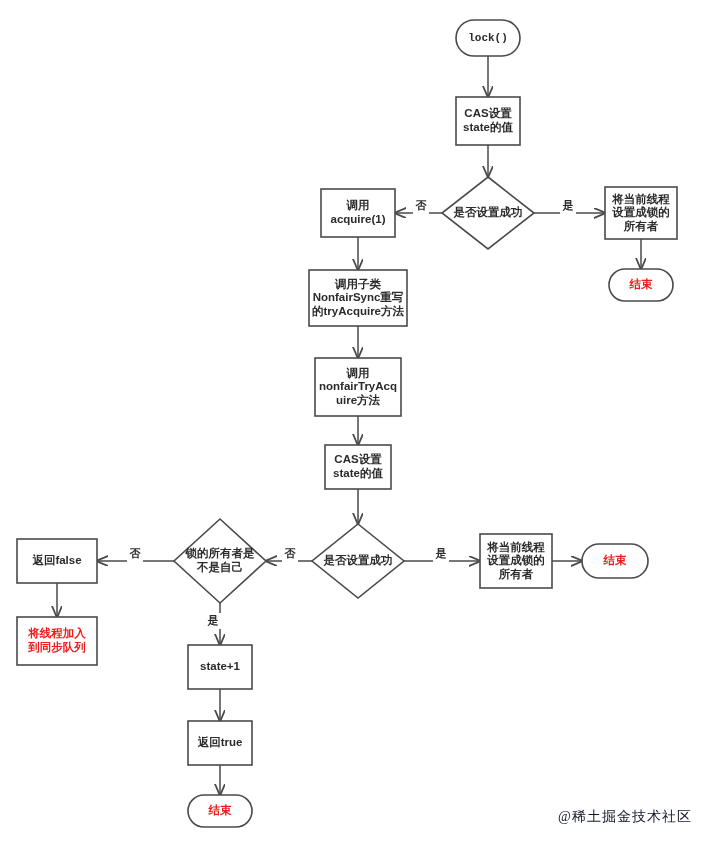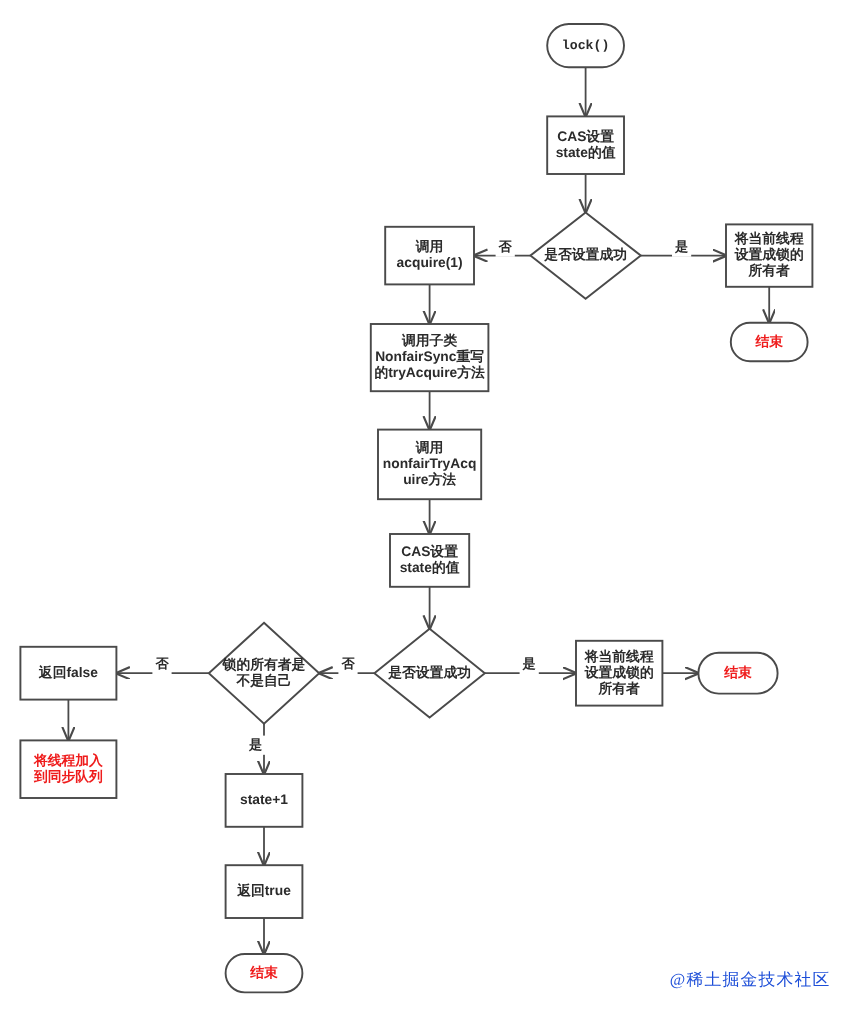--- a/index.html
+++ b/index.html
@@ -66,21 +66,21 @@
     fill: #2b2b2b;
     text-anchor: middle;
     dominant-baseline: middle;
   }
   .watermark {
     position: absolute;
     right: 16px;
     bottom: 22px;
     font-family: "Liberation Serif", "DejaVu Serif", serif;
     font-size: 14px;
-    color: #1d4ed8;
+    color: #0f172a;
     letter-spacing: 1px;
     user-select: none;
   }
 </style>
 </head>
 <body>
 
 <div id="chart-root">
   <svg id="flow-svg" width="708" height="848" viewBox="0 0 708 848">
     <defs>

